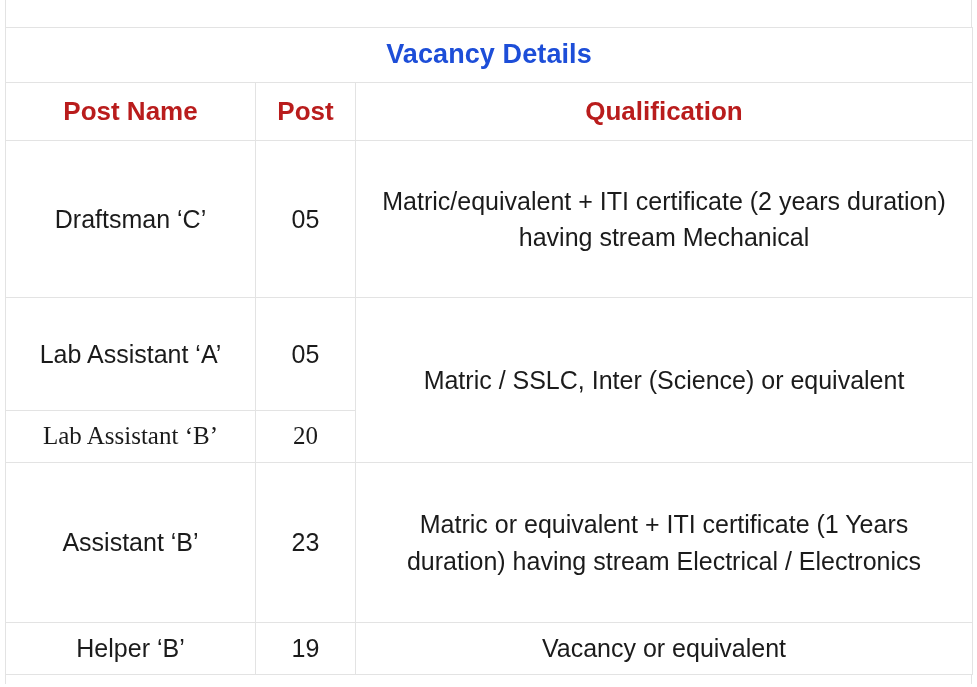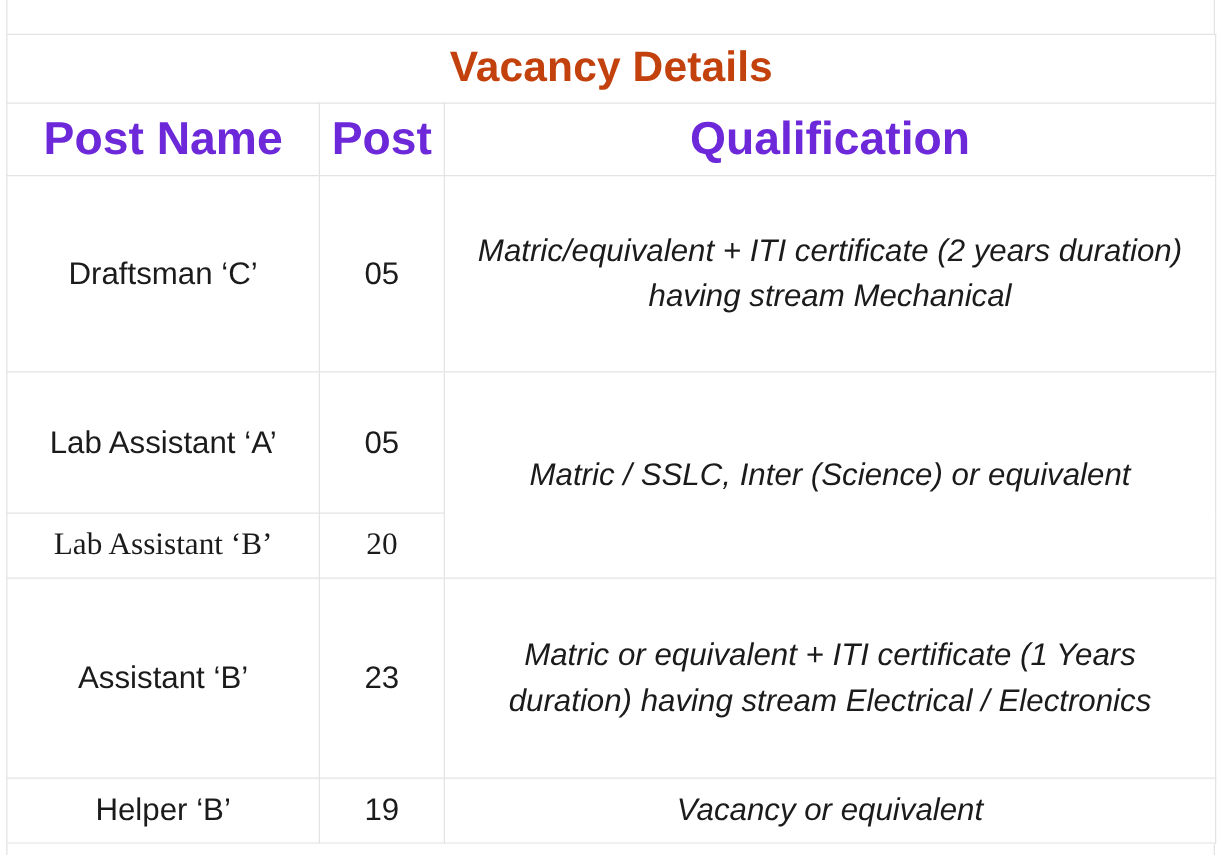--- a/index.html
+++ b/index.html
@@ -53,55 +53,54 @@
   
   col.c-post { width: 250px; }
   col.c-total { width: 100px; }
   col.c-qual  { width: 617px; }
 
   .title-cell {
     height: 55px;
     padding: 0;
   }
   .title-text {
-    color: #c2410c;
-    font-size: 34px;
+    color: #1d4ed8;
+    font-size: 27px;
     font-weight: bold;
     letter-spacing: 0.1px;
     line-height: 1.1;
   }
 
   .head-cell {
     height: 58px;
     padding: 0;
   }
   .head-text {
-    color: #6d28d9;
-    font-size: 37px;
+    color: #b91c1c;
+    font-size: 26px;
     font-weight: bold;
     line-height: 1.1;
   }
 
   .body-cell {
     color: #1b1b1b;
     font-size: 25px;
     font-weight: normal;
     line-height: 1.45;
   }
 
   .r-draftsman td { height: 157px; }
   .r-lab-a td     { height: 113px; }
   .r-lab-b td     { height: 52px; font-family: Liberation Serif, serif; }
   .r-tradesman td { height: 160px; }
   .r-helper td    { height: 52px; }
 
   .qual-text {
     display: block;
     padding: 0 10px;
-    font-style: italic;
   }
 
   
   .bottom-clip {
     height: 9px;
     margin: 0 5px;
     border-left: 1px solid #e3e3e3;
     border-right: 1px solid #e3e3e3;
     box-sizing: border-box;
     background: #ffffff;

